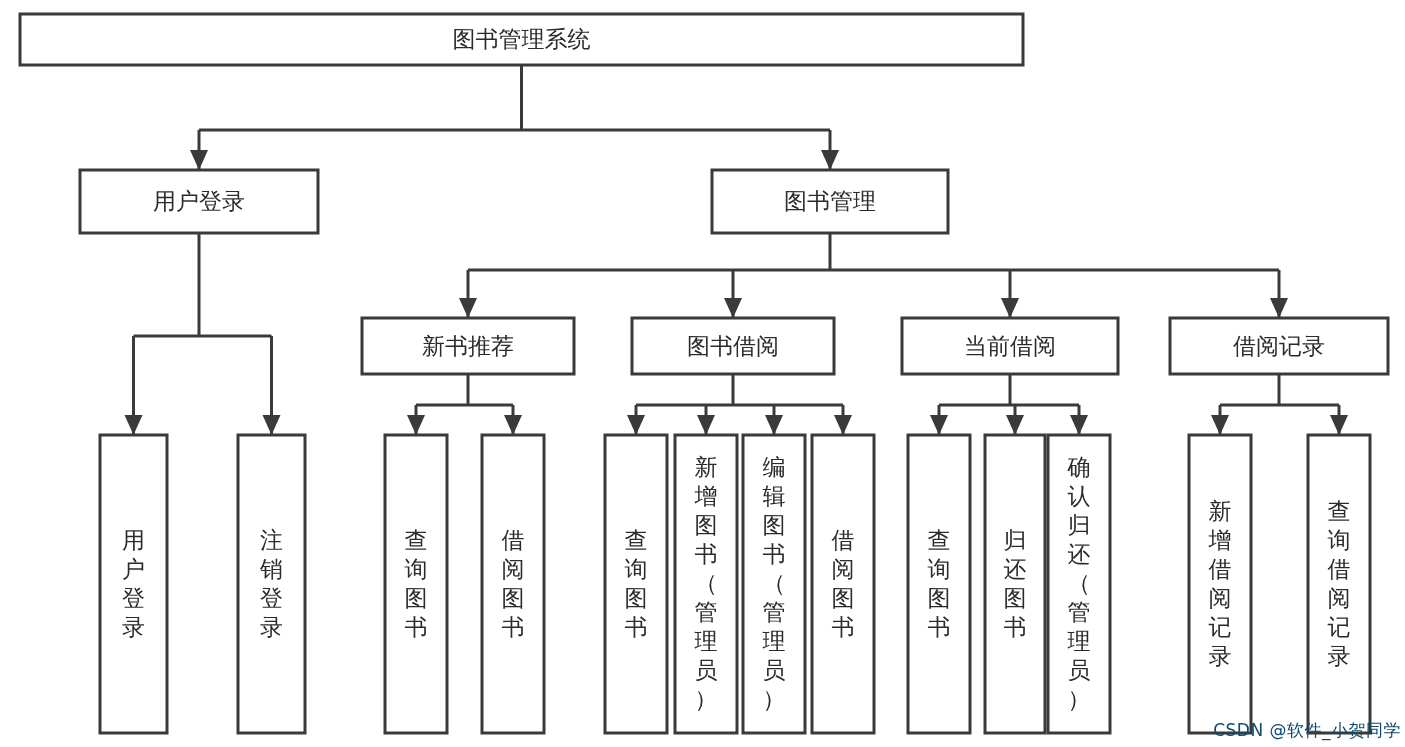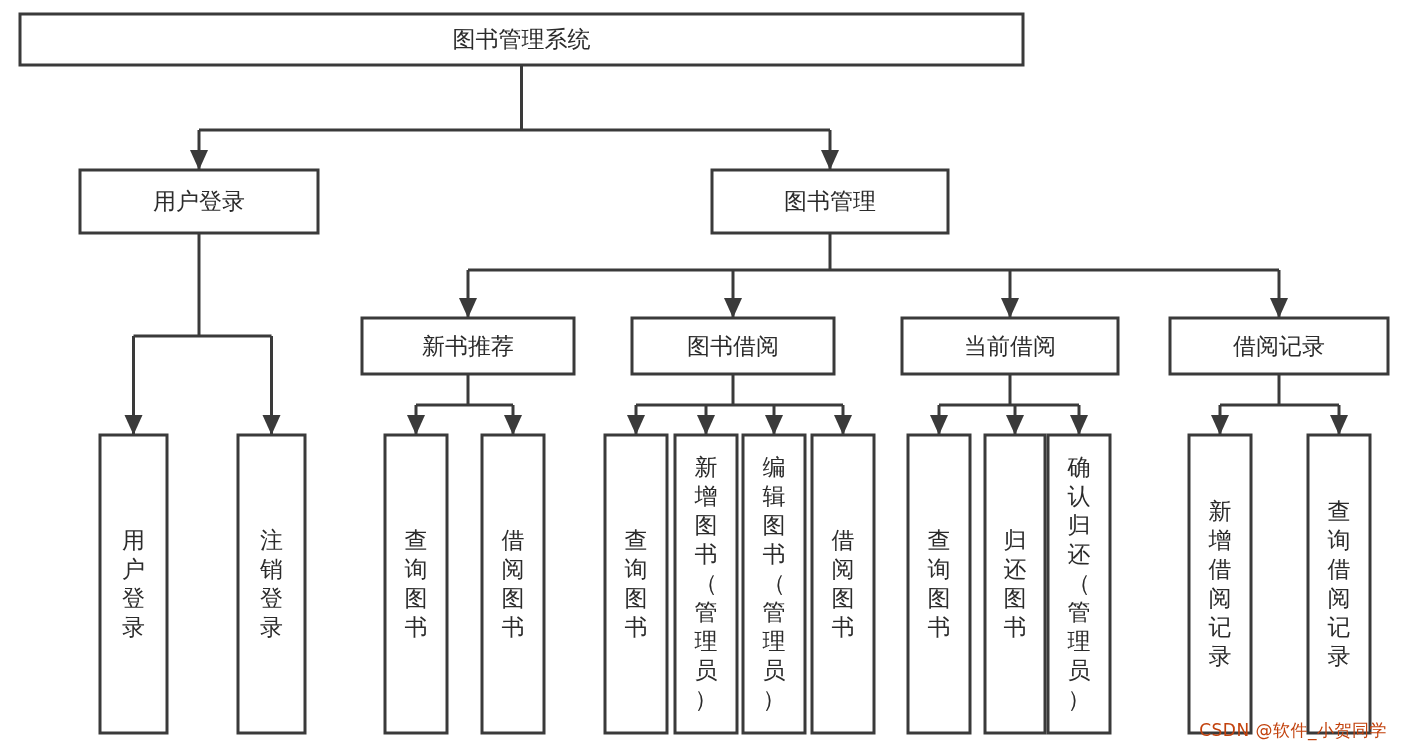--- a/index.html
+++ b/index.html
@@ -16,23 +16,23 @@
   .arrow-head{fill:#3a3a3a;stroke:none;}
   .node-label{
     fill:#2b2b2b;
     font-family:"DejaVu Sans","Liberation Sans",sans-serif;
     text-anchor:middle;
     dominant-baseline:middle;
   }
   .label-horizontal{font-size:23px;}
   .label-vertical{font-size:23px;}
   .watermark{
-    position:absolute;right:18px;bottom:5px;
+    position:absolute;right:4px;bottom:5px;
     font-family:"DejaVu Sans","Liberation Sans",sans-serif;
-    font-size:17px;color:#c2410c;white-space:nowrap;
+    font-size:17px;color:#0c4a6e;white-space:nowrap;
     letter-spacing:0.5px;user-select:none;
   }
 </style>
 </head>
 <body>
 
 <div id="diagram-root">
   <svg id="diagram-svg" viewBox="0 0 1405 747">
     <g id="connector-layer">
         <line x1="521.5" y1="65" x2="521.5" y2="130" class="connector"></line>

